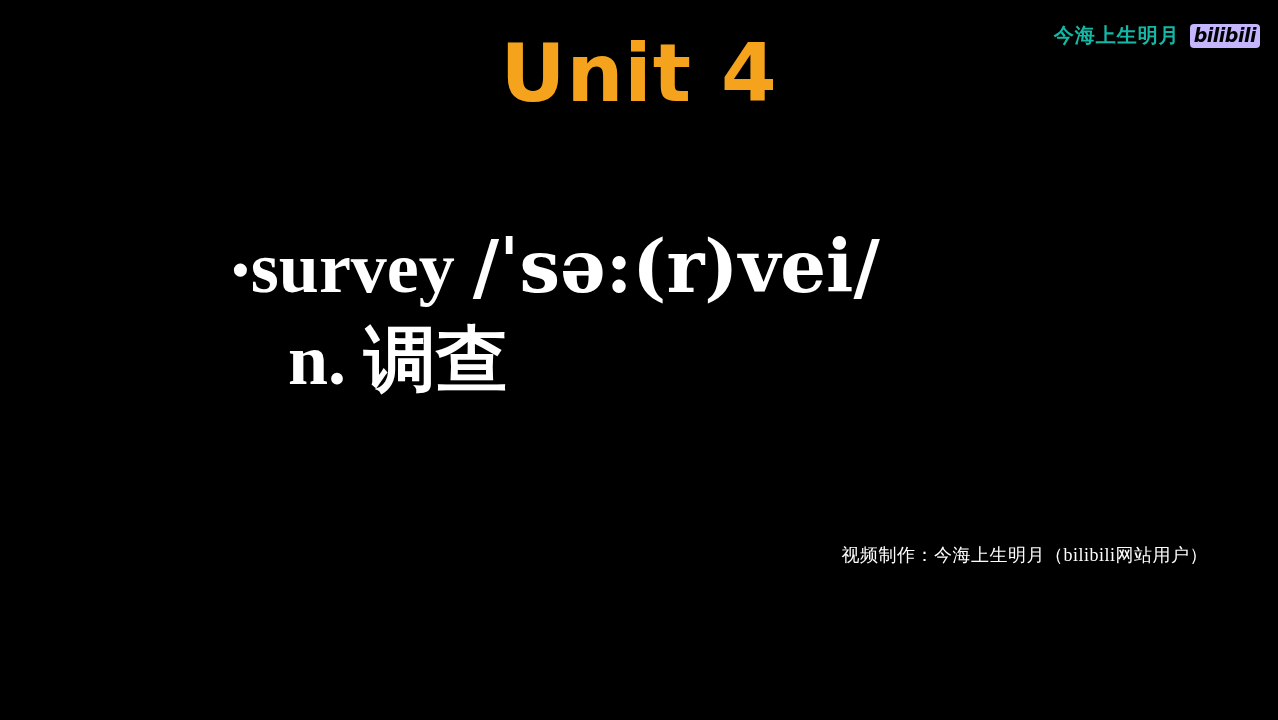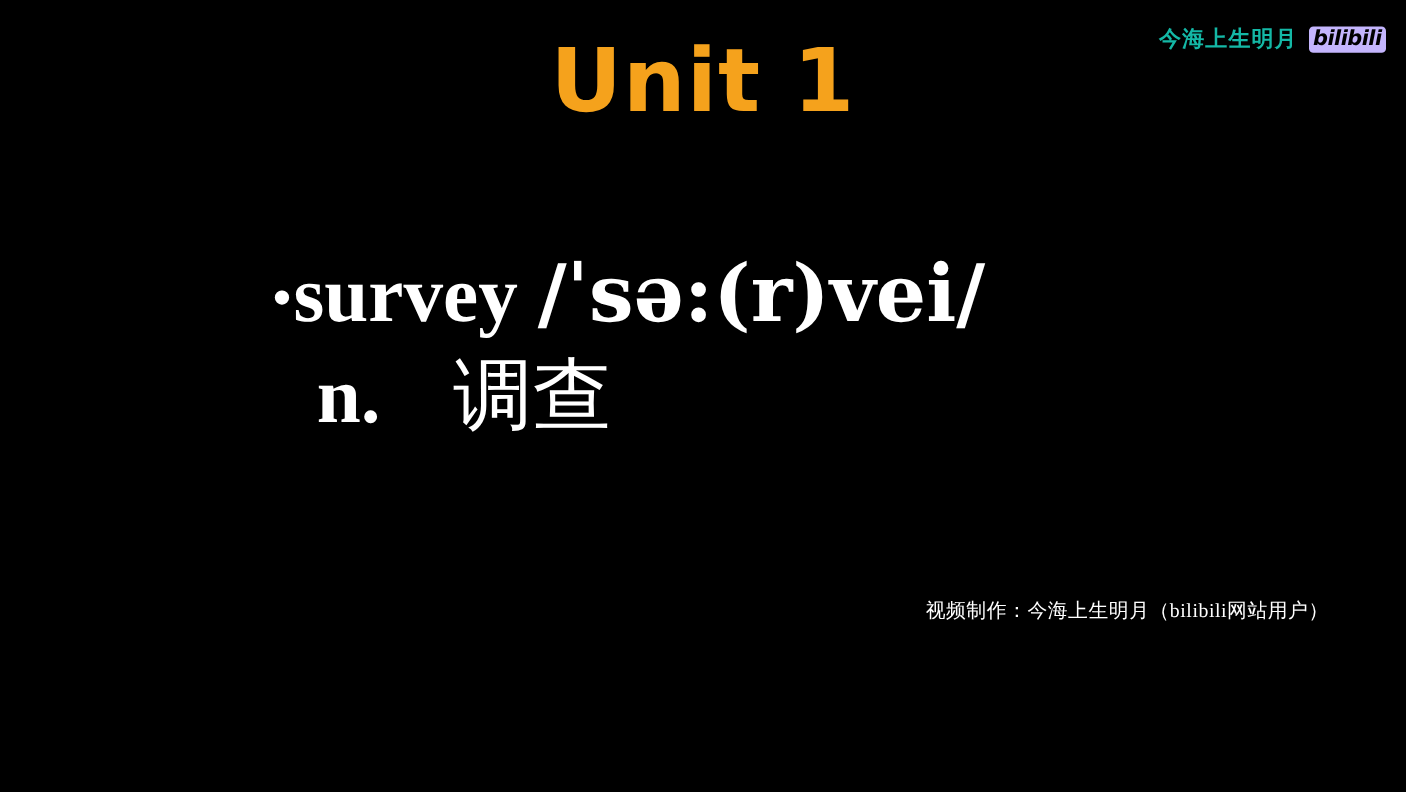--- a/index.html
+++ b/index.html
@@ -77,43 +77,41 @@
     top: 222px;
     width: 1000px;
     color: #ffffff;
   }
   .bullet-line {
     font-family: "Liberation Serif", serif;
     font-weight: bold;
     font-size: 72px;
     line-height: 1.26;
     white-space: nowrap;
-    margin-left: 16px;
   }
   .bullet-dot {
     font-size: 48px;
     vertical-align: 0.12em;
     margin-right: 2px;
   }
   .phonetic {
     font-family: "DejaVu Serif", serif;
     font-weight: bold;
   }
   .meaning-line {
     font-family: "Liberation Serif", serif;
     font-weight: bold;
     font-size: 72px;
     line-height: 1.26;
     margin-left: 56px;
     white-space: nowrap;
   }
   .cn {
     font-family: "DejaVu Sans", sans-serif;
-    font-weight: normal;
-    margin-left: 48px;
+    font-weight: bold;
   }
 
   
   .credit {
     position: absolute;
     right: 70px;
     top: 543px;
     color: #ffffff;
     font-family: "Liberation Serif", serif;
     font-size: 18px;
@@ -124,21 +122,21 @@
 </head>
 <body>
 
 <div class="slide">
 
   <div class="watermark">
     <span class="watermark-text">今海上生明月</span>
     <span class="bili-logo">bilibili</span>
   </div>
 
-  <div class="title">Unit 1</div>
+  <div class="title">Unit 4</div>
 
   <div class="content">
     <div class="bullet-line">
       <span class="bullet-dot">•</span><span>survey</span><span>&nbsp;</span><span class="phonetic">/ˈsə:(r)vei/</span>
     </div>
     <div class="meaning-line">
       <span>n.</span><span>&nbsp;</span><span class="cn">调查</span>
     </div>
   </div>
 

